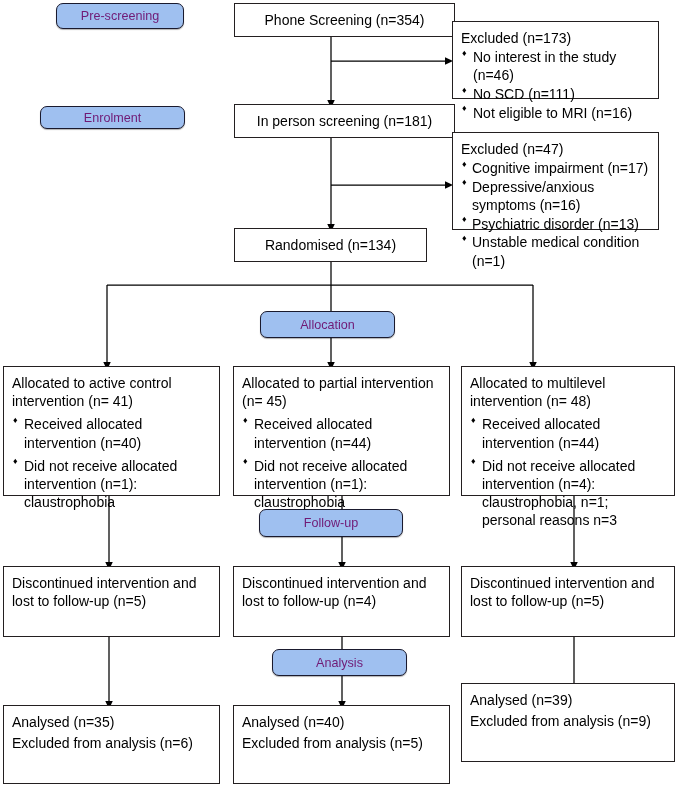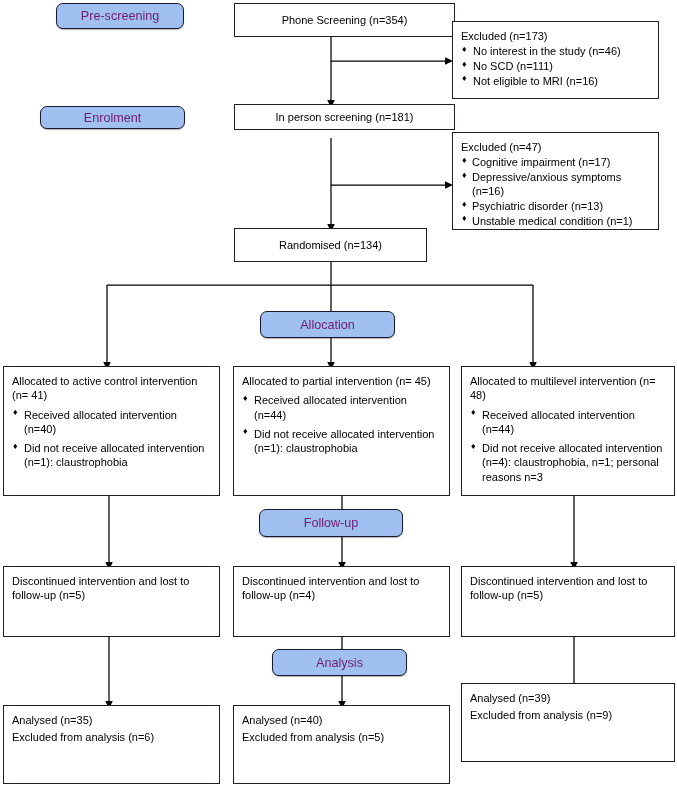--- a/index.html
+++ b/index.html
@@ -22,21 +22,21 @@
     width: 677px;
     height: 787px;
     pointer-events: none;
   }
   .node {
     position: absolute;
     box-sizing: border-box;
     background: #ffffff;
     border: 1.2px solid #231f20;
     color: #000000;
-    font-size: 11px;
+    font-size: 14px;
     line-height: 1.30;
     z-index: 3;
   }
   .node.center {
     display: flex;
     align-items: center;
     justify-content: center;
     text-align: center;
   }
   .node.pad {
@@ -144,21 +144,21 @@
   </div>
 
   <div class="stage" style="left:259px; top:509px; width:144px; height:28px;">
     <span>Follow-up</span>
   </div>
 
   <div class="node center" style="left:234px; top:3px; width:221px; height:34px;">
     <span>Phone Screening (n=354)</span>
   </div>
 
-  <div class="node center" style="left:234px; top:104px; width:221px; height:26px;">
+  <div class="node center" style="left:234px; top:104px; width:221px; height:34px;">
     <span>In person screening (n=181)</span>
   </div>
 
   <div class="node center" style="left:234px; top:228px; width:193px; height:34px;">
     <span>Randomised (n=134)</span>
   </div>
 
   <div class="node pad" style="left:452px; top:21px; width:207px; height:78px;">
     <div class="excl-title">Excluded (n=173)</div>
     <ul class="bullets">

